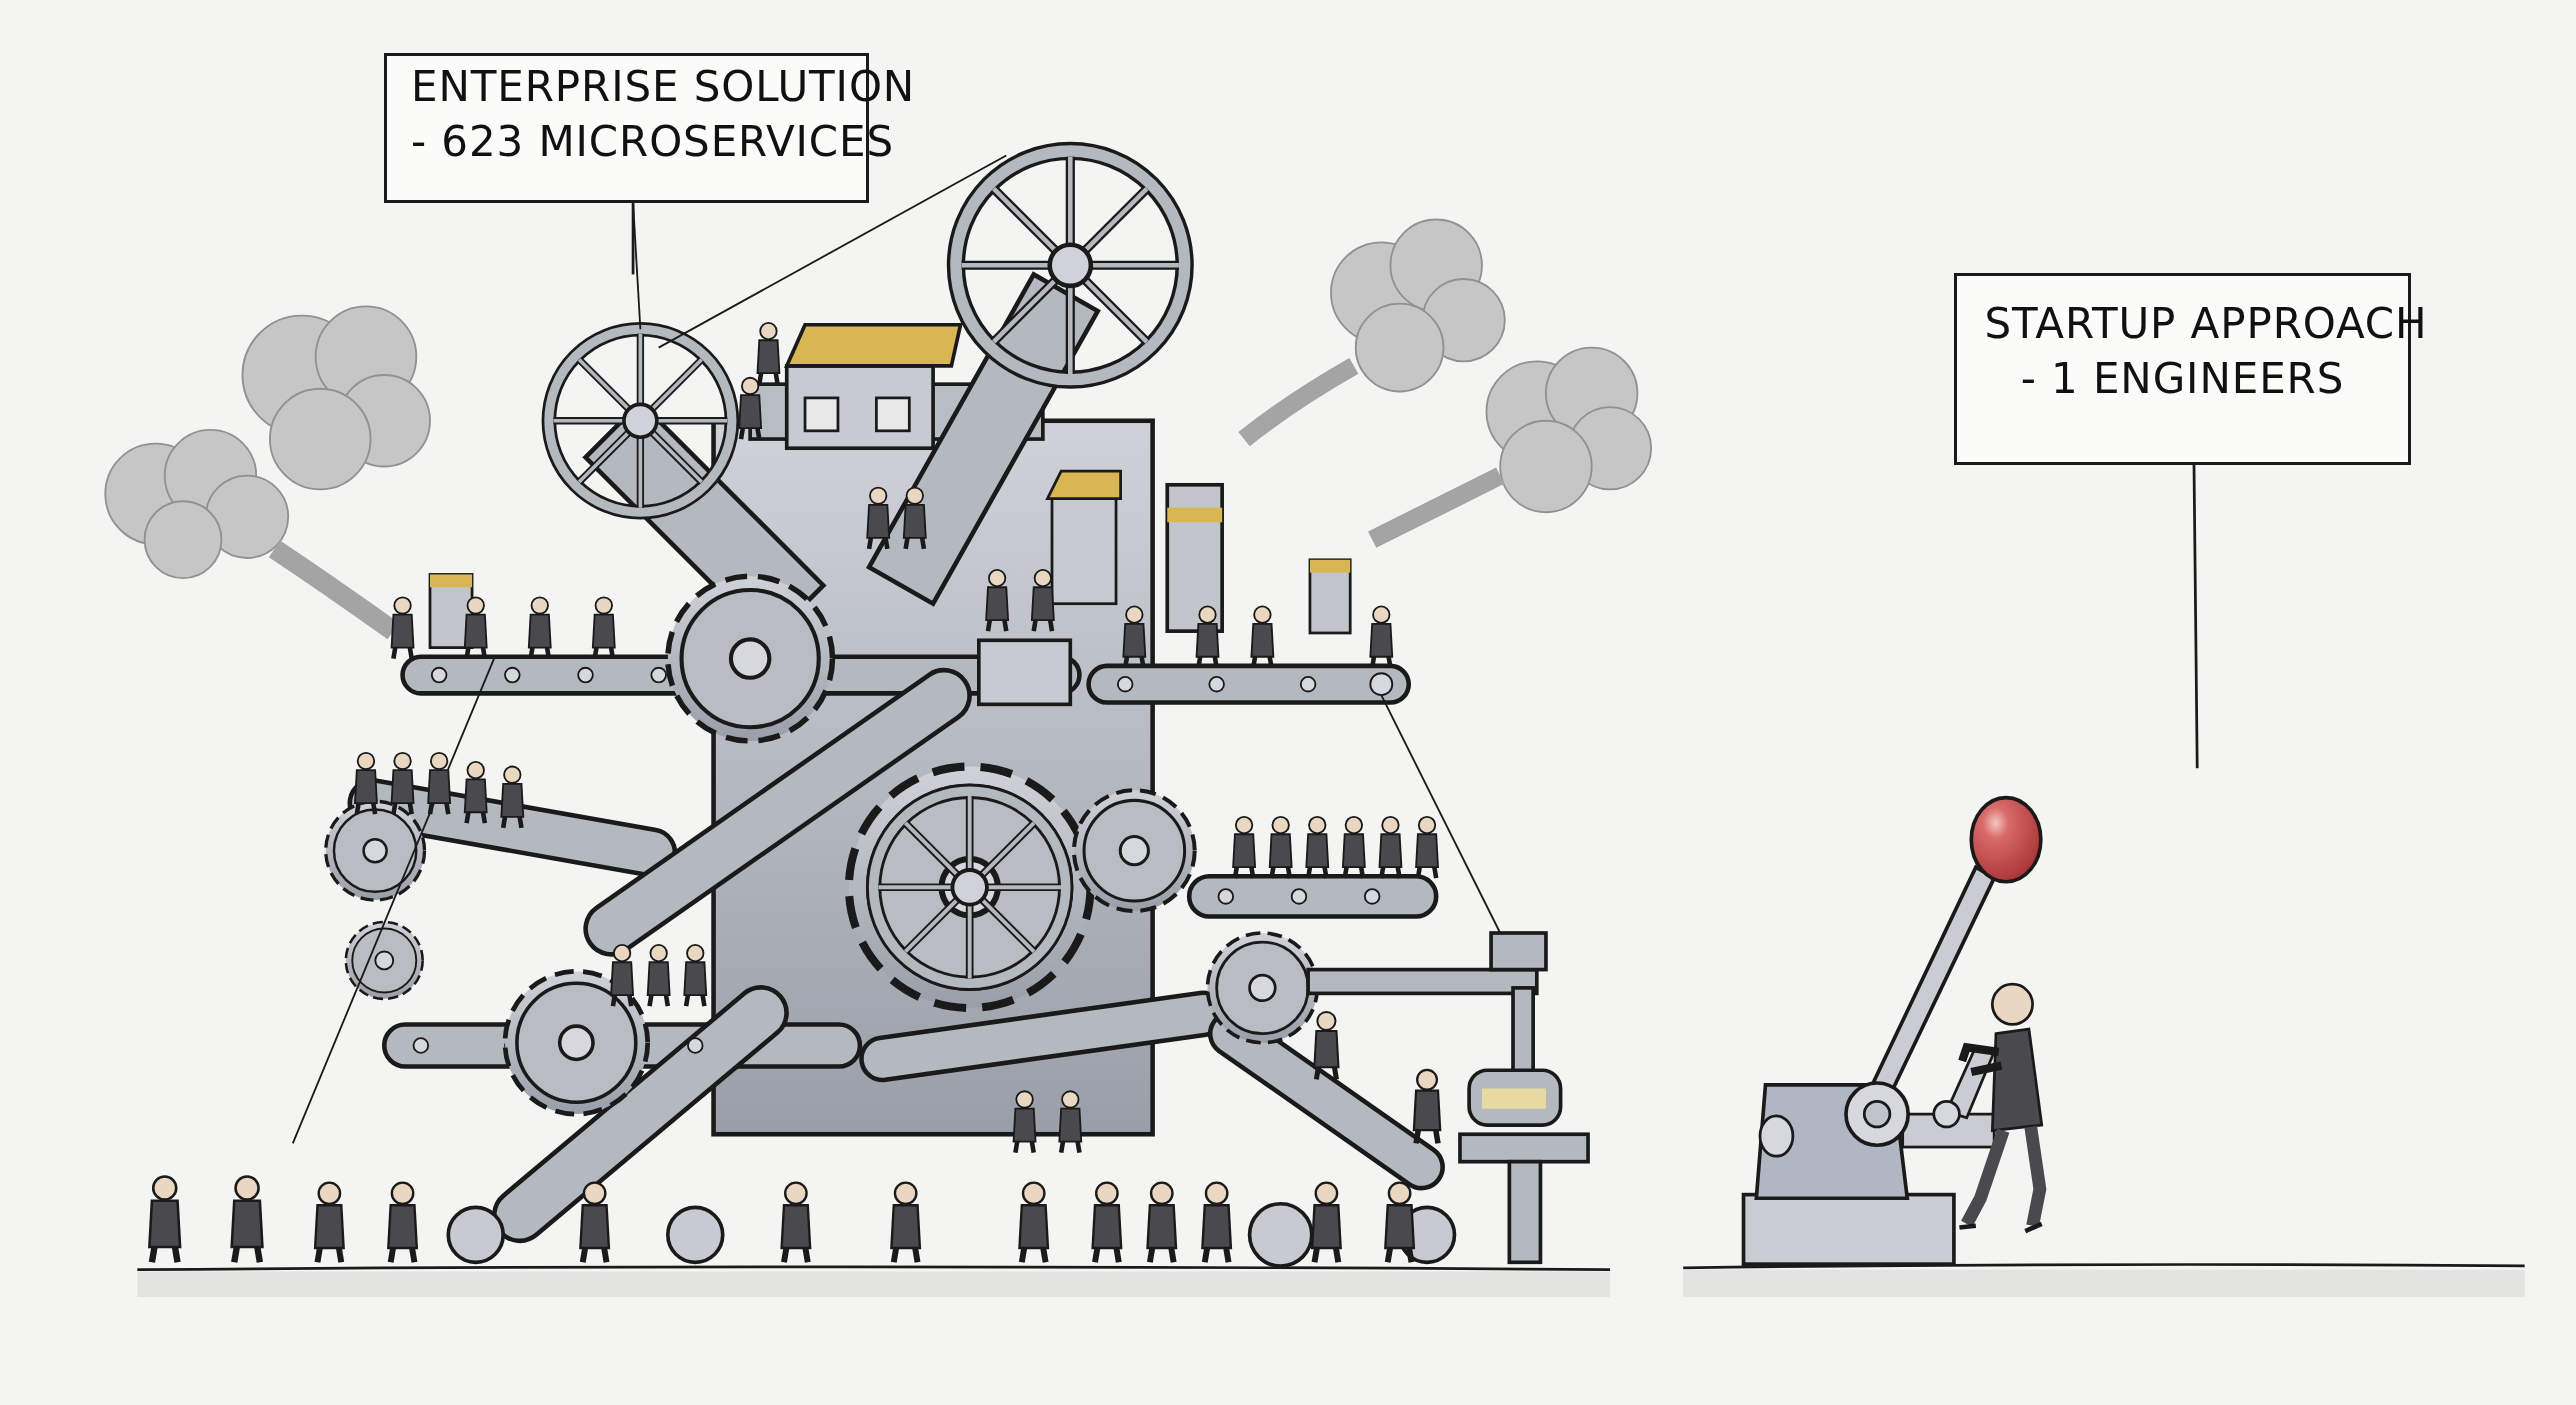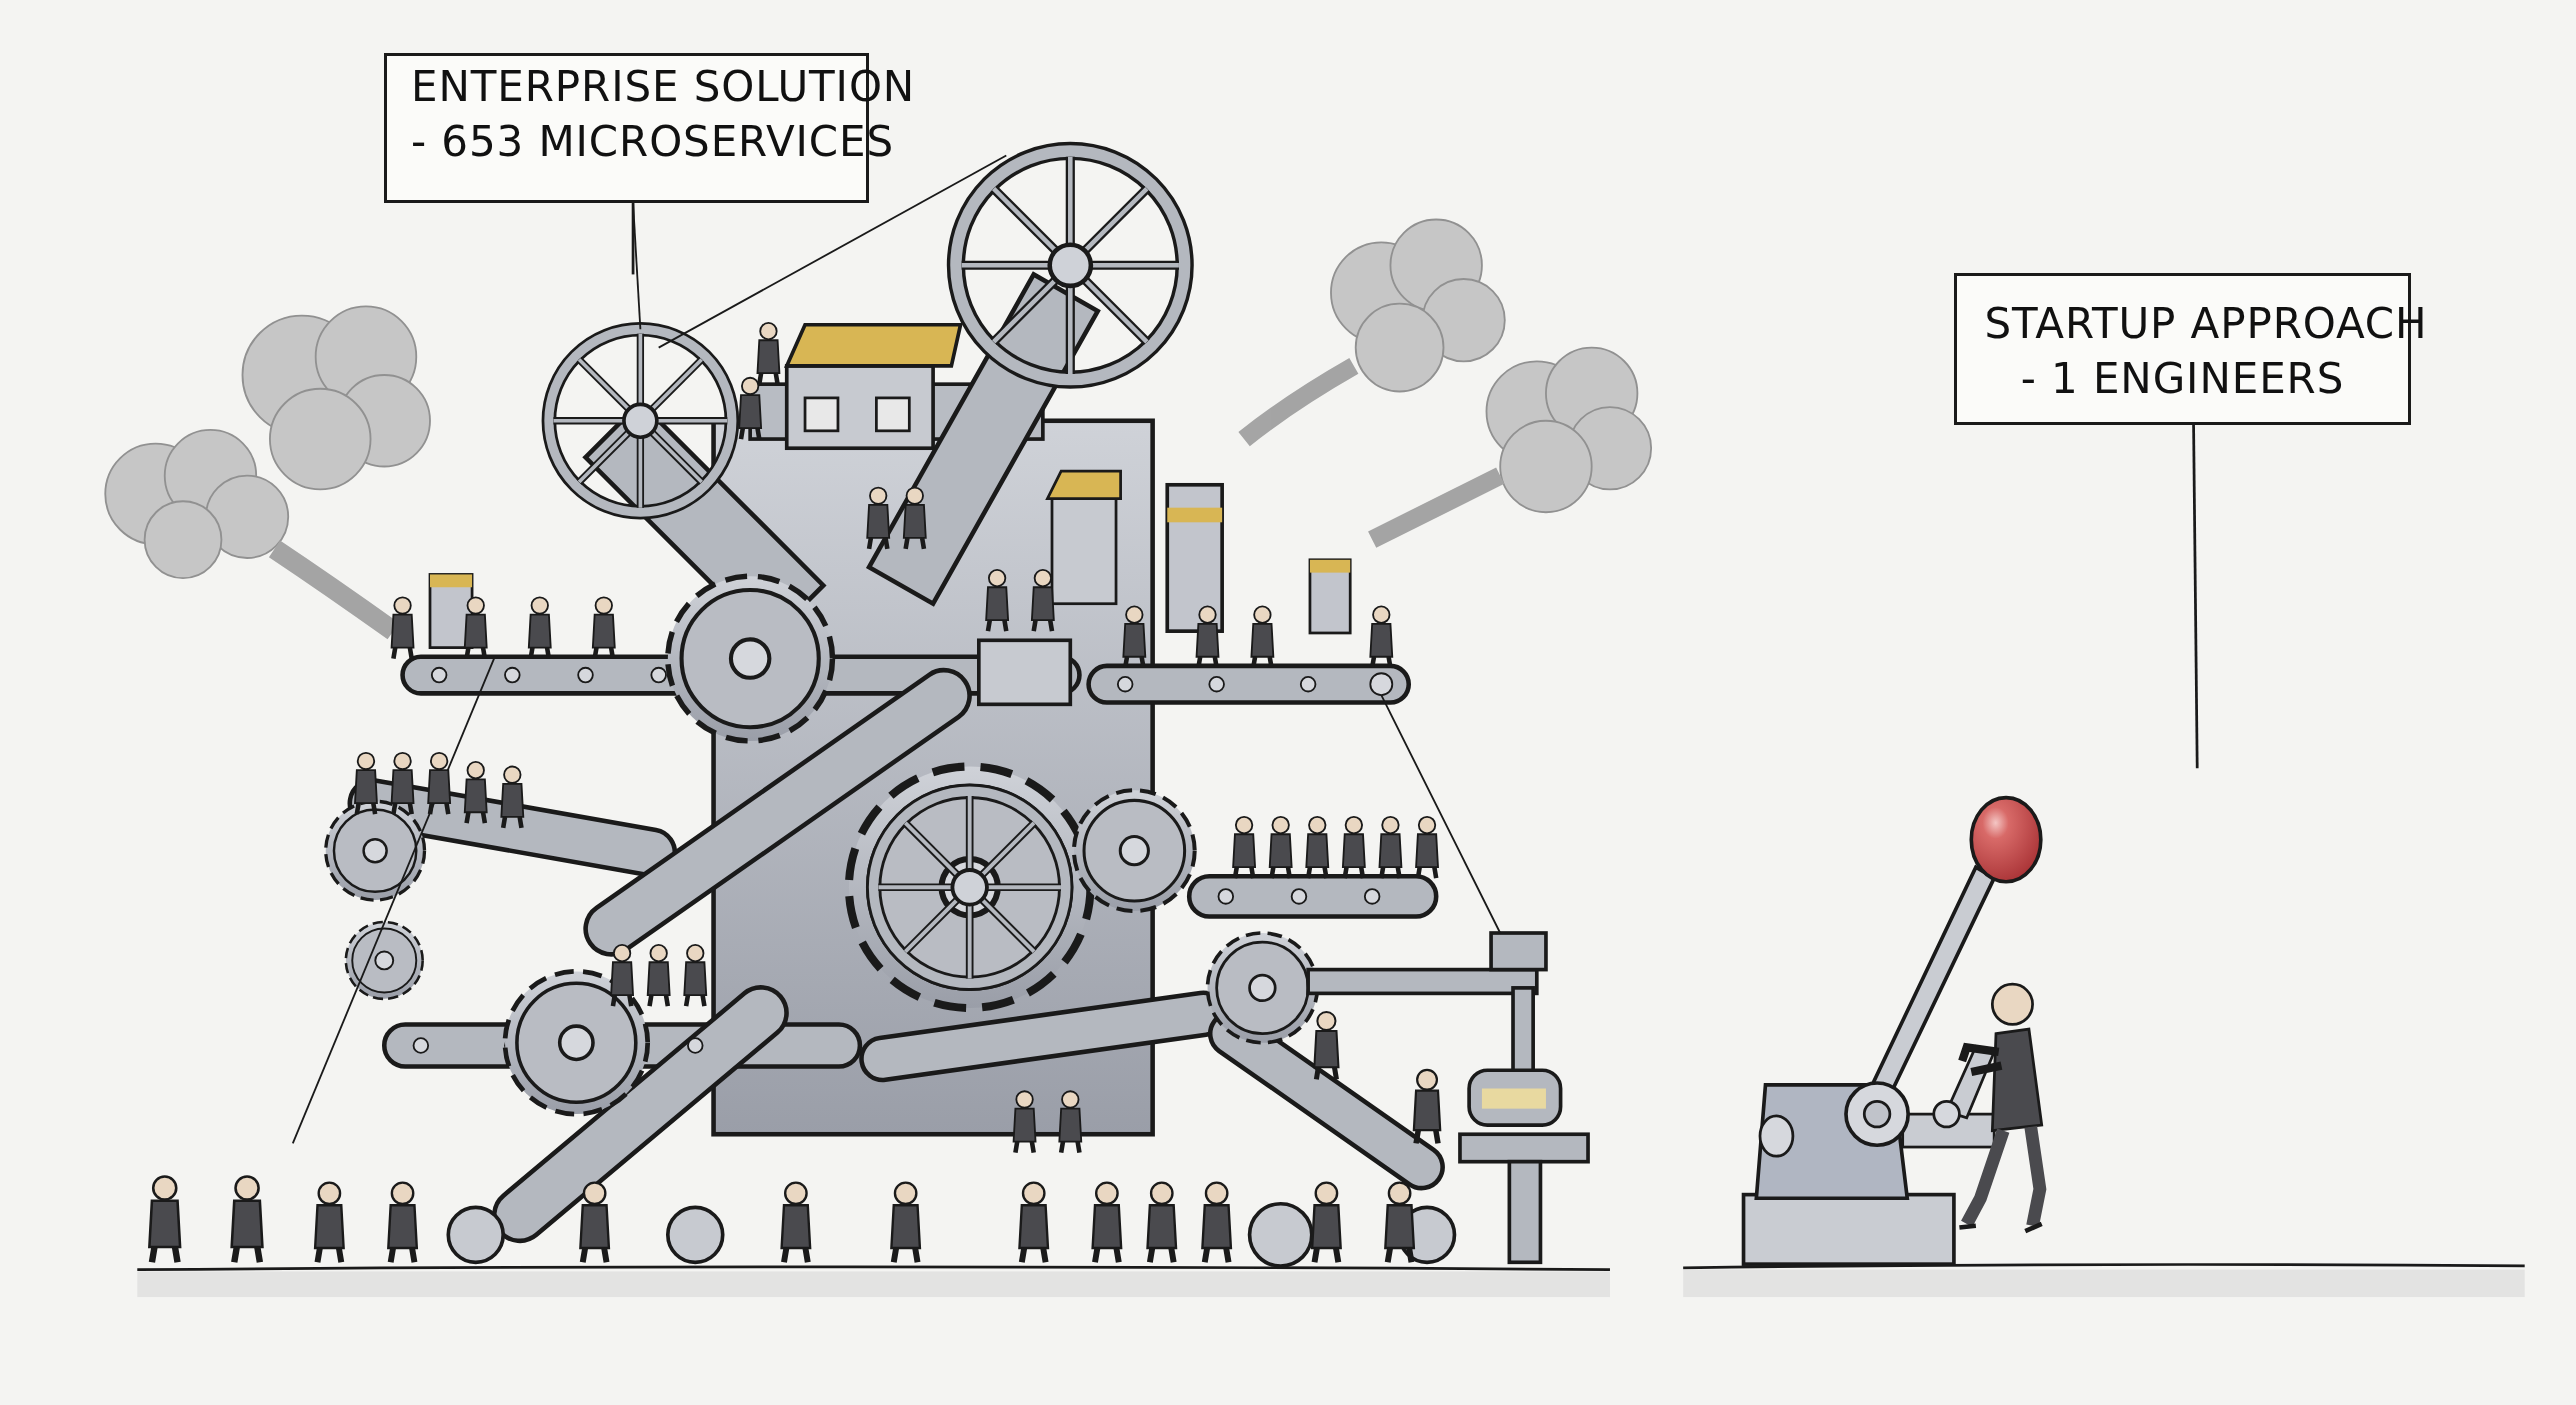--- a/index.html
+++ b/index.html
@@ -2,21 +2,21 @@
 <html style="font-size:14.6px"><head>
 <meta charset="utf-8">
 <style>
   html,body{margin:0;padding:0;}
   body{width:2576px;height:1405px;background:#f4f4f2;overflow:hidden;position:relative;font-family:"DejaVu Sans",sans-serif;}
   .scene{position:absolute;left:0;top:0;width:2576px;height:1405px;}
   .label-box{position:absolute;background:#fbfbf9;border:3.7px solid #1a1a1a;box-sizing:border-box;
     font-family:"DejaVu Sans",sans-serif;color:#111;text-align:left;letter-spacing:0.9px;}
   .label-line{display:block;font-size:42px;line-height:55px;white-space:nowrap;}
   #label-enterprise{left:384px;top:53px;width:485px;height:150px;padding:3px 24px;}
-  #label-startup{left:1954px;top:273px;width:457px;height:152px;padding:20px 27.4px;}
+  #label-startup{left:1954px;top:273px;width:457px;height:192px;padding:20px 27.4px;}
   #label-startup .label-line{text-align:center;}
 </style>
 </head>
 <body>
 
 <div class="scene">
 <svg width="2576" height="1405" viewBox="0 0 2816 1536" xmlns="http://www.w3.org/2000/svg">
   <defs>
     <radialGradient id="knobGrad" cx="0.35" cy="0.3" r="0.75">
       <stop offset="0" stop-color="#f4c6c4"></stop>
@@ -252,20 +252,20 @@
     <path d="M2185,1150 L2150,1145 L2145,1160 M2188,1165 L2155,1172" fill="none" stroke-width="9"></path>
     <path d="M2190,1236 L2165,1310 L2150,1338" fill="none" stroke="#4a4a4e" stroke-width="14"></path>
     <path d="M2220,1232 L2230,1300 L2222,1340" fill="none" stroke="#4a4a4e" stroke-width="14"></path>
     <path d="M2142,1342 L2160,1340 M2214,1346 L2232,1338" stroke-width="5"></path>
   </g>
 </svg>
 </div>
 
 <div class="label-box" id="label-enterprise">
   <span class="label-line">ENTERPRISE SOLUTION</span>
-  <span class="label-line">- 653 MICROSERVICES</span>
+  <span class="label-line">- 623 MICROSERVICES</span>
 </div>
 
 <div class="label-box" id="label-startup">
   <span class="label-line">STARTUP APPROACH</span>
   <span class="label-line">- 1 ENGINEERS</span>
 </div>
 
 
 </body></html>

